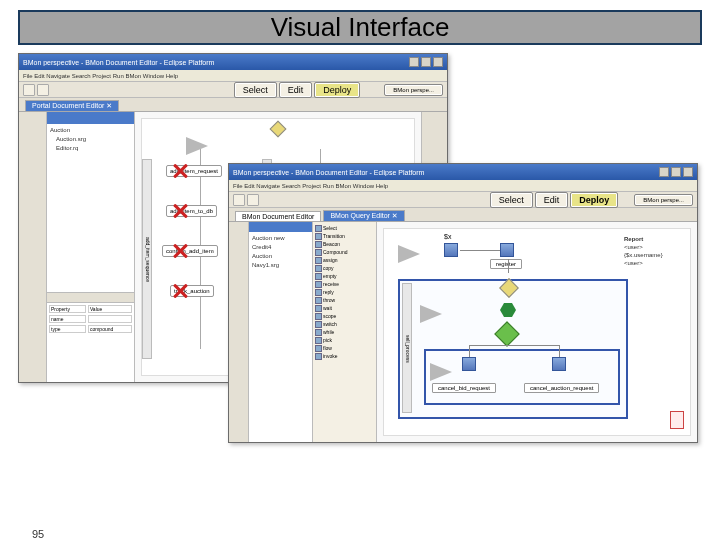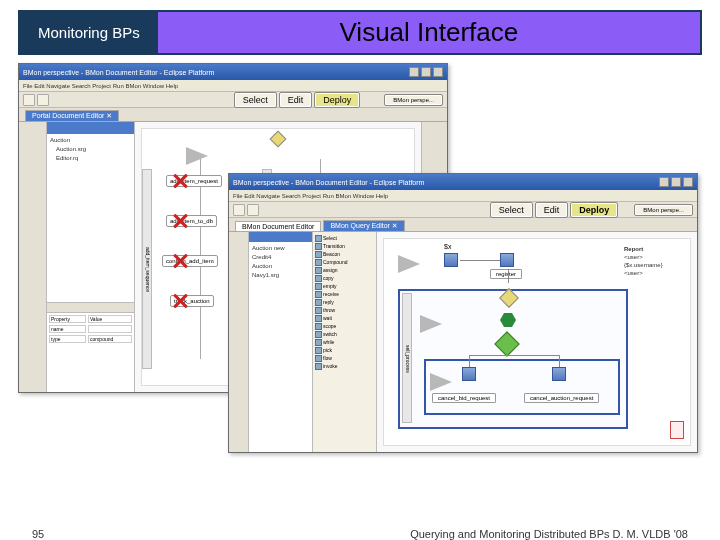--- a/index.html
+++ b/index.html
@@ -1,20 +1,20 @@
 <!DOCTYPE html>
 <html><head>
 <meta charset="utf-8">
 <style>
   * { box-sizing: border-box; margin: 0; padding: 0; }
   body { width: 720px; height: 540px; background: #fff; font-family: Arial, sans-serif; position: relative; overflow: hidden; }
   .slide { width: 100%; height: 100%; position: relative; }
   .header { display: flex; margin: 10px 18px 0 18px; border: 2px solid #1a3a5c; }
   .header-left { background: #1a3a5c; color: #fff; padding: 12px 18px; font-size: 15px; }
-  .header-right { flex: 1; background: #8b5cf6; color: #000; display: flex; align-items: center; justify-content: center; font-size: 26px; }
+  .header-right { flex: 1; background: #a3a3a3; color: #000; display: flex; align-items: center; justify-content: center; font-size: 26px; }
   .shots { position: relative; margin: 8px 18px 0 18px; height: 420px; }
   .win { position: absolute; background: #ece9d8; border: 1px solid #6b6b6b; box-shadow: 2px 2px 4px rgba(0,0,0,.25); }
   .win-title { height: 16px; background: linear-gradient(#4a7ac9,#2a58a8); display: flex; align-items: center; padding: 0 4px; gap: 2px; }
   .win-title span { color: #fff; font-size: 7px; flex: 1; white-space: nowrap; overflow: hidden; }
   .wbtn { width: 10px; height: 10px; background: #d8d4c8; border: 1px solid #888; }
   .menubar { height: 12px; background: #ece9d8; border-bottom: 1px solid #bbb; font-size: 6px; padding-left: 4px; line-height: 12px; color: #333; }
   .toolbar { height: 16px; background: #e8e4d8; border-bottom: 1px solid #bbb; display: flex; align-items: center; padding: 0 4px; gap: 2px; }
   .tbtn { width: 12px; height: 12px; background: #f4f0e4; border: 1px solid #aaa; border-radius: 1px; }
   .tabrow { height: 14px; background: #e4e0d4; border-bottom: 1px solid #aaa; display: flex; align-items: flex-end; padding-left: 6px; gap: 2px; font-size: 7px; }
   .tab { background: #fff; border: 1px solid #aaa; border-bottom: none; padding: 1px 6px; }
@@ -54,21 +54,20 @@
   .innerframe { position: absolute; border: 2px solid #3355aa; }
   .gdiamond { width: 14px; height: 14px; background: #e8d878; border: 1px solid #888; transform: rotate(45deg); position: absolute; }
   .gdiamond.green { background: #6abf4b; border-color: #3a7a2a; width: 18px; height: 18px; }
   .line { position: absolute; background: #888; }
 </style>
 </head>
 <body>
 
 <div class="slide">
   <div class="header">
-    <div class="header-left">Monitoring  BPs</div>
     <div class="header-right">Visual Interface</div>
   </div>
 
   <div class="shots">
 
     <div class="win" style="left:0; top:0; width:430px; height:330px;">
       <div class="win-title">
         <span>BMon perspective - BMon Document Editor - Eclipse Platform</span>
         <div class="wbtn"></div>
         <div class="wbtn"></div>
@@ -238,15 +237,14 @@
 
             <div style="position:absolute;right:6px;bottom:6px;width:14px;height:18px;border:1px solid #c44;background:#fee"></div>
           </div>
         </div>
       </div>
     </div>
   </div>
 
   <div class="footer">
     <div>95</div>
-    <div>Querying and Monitoring Distributed BPs D. M. VLDB '08</div>
   </div>
 </div>
 
 </body></html>

